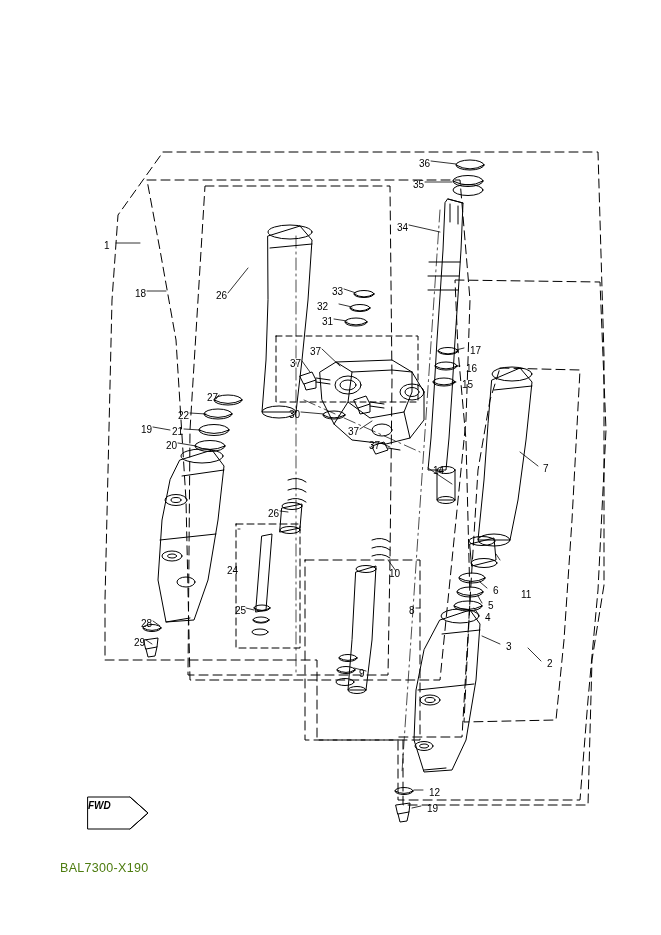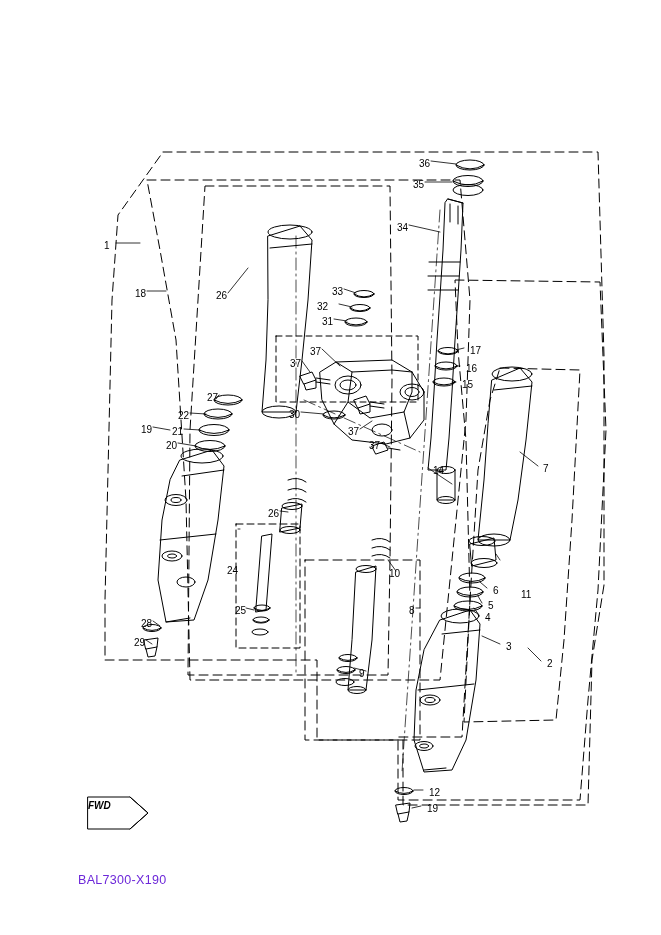--- a/index.html
+++ b/index.html
@@ -30,27 +30,26 @@
   .callout {
     position: absolute;
     font-family: "Liberation Sans", sans-serif;
     font-size: 10px;
     line-height: 11px;
     color: #000000;
     white-space: nowrap;
   }
   #part-code {
     position: absolute;
-    left: 78px;
+    left: 60px;
     top: 861px;
     font-family: "Liberation Sans", sans-serif;
     font-size: 12.5px;
     letter-spacing: 0.3px;
-    color: #6d28d9;
-    margin-top: 12px;
+    color: #4d7c0f;
   }
   #fwd-label {
     position: absolute;
     left: 88px;
     top: 800px;
     font-family: Liberation Sans, sans-serif;
     font-size: 10px;
     font-weight: bold;
     font-style: italic;
     color: #000000;

